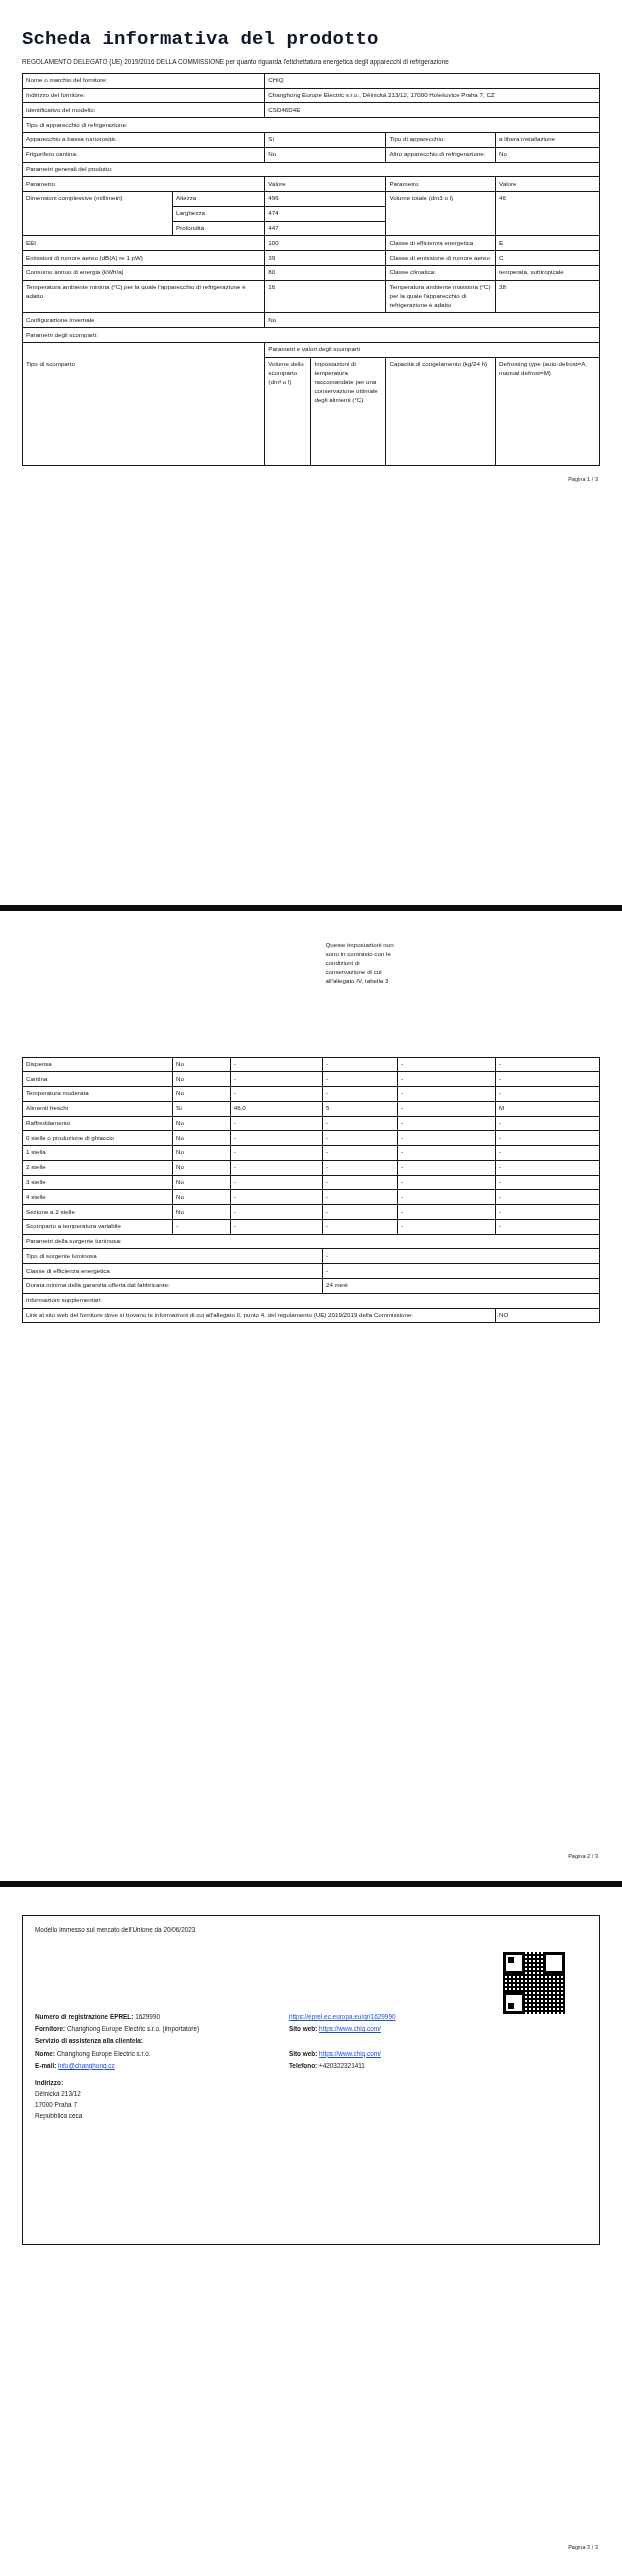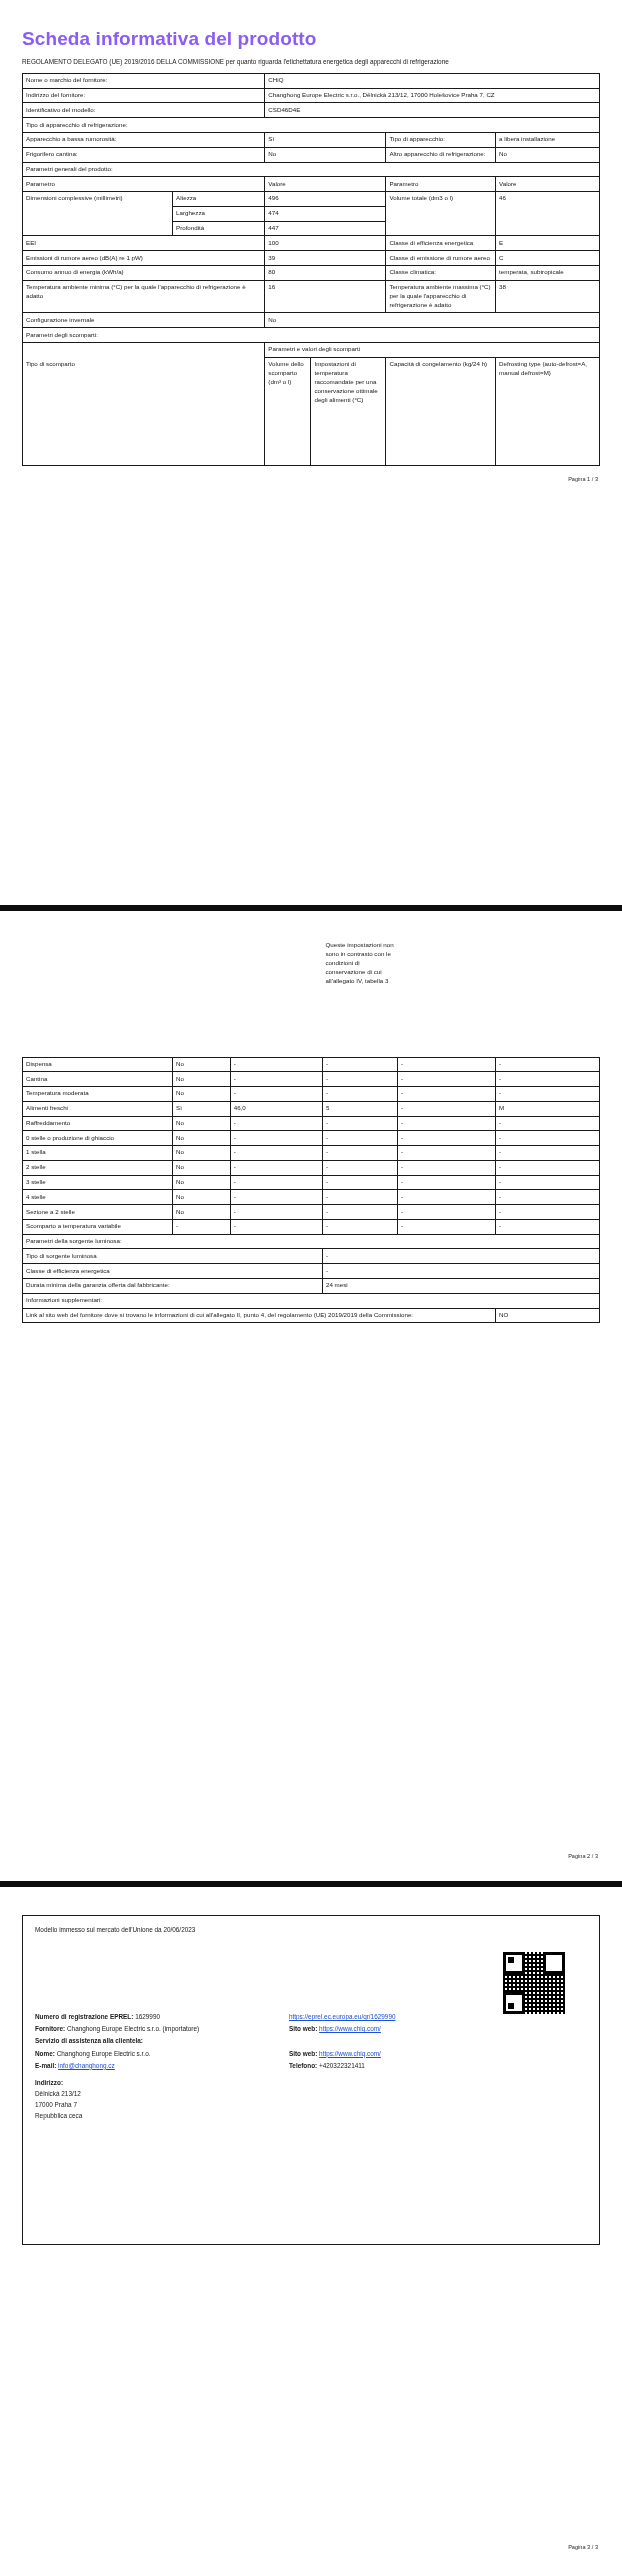--- a/index.html
+++ b/index.html
@@ -24,24 +24,24 @@
   .page2 { height: 970px; padding: 28px 22px 0 22px; }
   .page3 { height: 685px; padding: 28px 22px 0 22px; }
 
   .band {
     width: 622px;
     height: 6px;
     background: #0d0d0d;
   }
 
   h1.doc-title {
-    font-family: Liberation Sans, sans-serif;
+    font-family: Liberation Mono, monospace;
     font-size: 19px;
     font-weight: bold;
-    color: #8b5cf6;
+    color: #0f172a;
     margin: 0 0 7px 0;
     letter-spacing: 0.1px;
   }
   .intro {
     font-size: 6.4px;
     line-height: 1.55;
     margin: 0 0 6px 0;
     color: #1a1a1a;
   }
 

